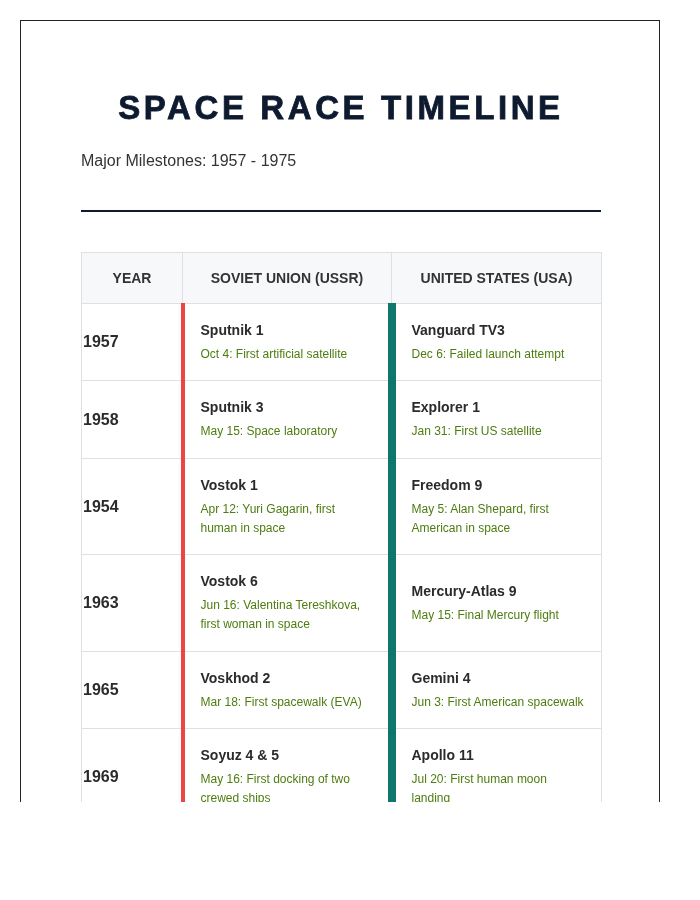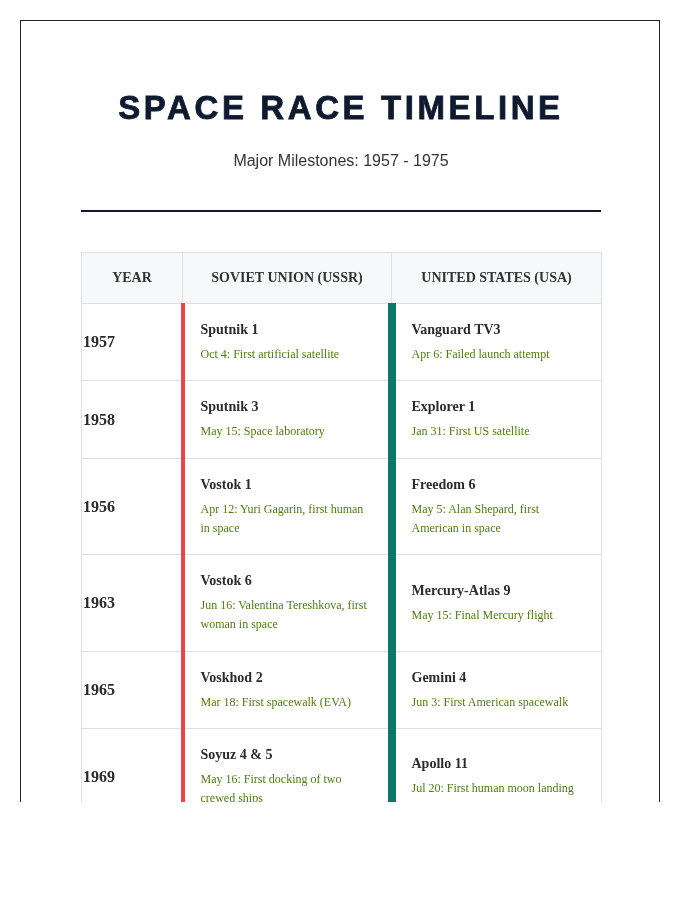--- a/index.html
+++ b/index.html
@@ -46,41 +46,39 @@
       letter-spacing: 3.6px;
       color: #0e1a2f;
       -webkit-text-stroke: 0.8px #0e1a2f;
       line-height: 38px;
     }
     .subtitle {
       position: absolute;
       top: 130px;
       left: 0;
       width: 520px;
-      text-align: center;
       font-size: 16px;
       color: #333333;
       line-height: 20px;
     }
     .divider {
       position: absolute;
       top: 189px;
       left: 0;
       width: 520px;
       height: 2px;
       background: #0e1a2f;
     }
     .timeline-table {
       position: absolute;
       left: 60px;
       top: 231px;
       width: 520px;
       border-collapse: collapse;
       table-layout: fixed;
-      font-family: Liberation Serif, serif;
     }
     .timeline-table th,
     .timeline-table td {
       border: 1px solid #e0e0e0;
       box-sizing: border-box;
       vertical-align: middle;
     }
     .timeline-table th {
       background: #f7f8fa;
       height: 51px;
@@ -152,42 +150,42 @@
     </thead>
     <tbody>
       <tr class="row-1957">
         <td class="year-cell">1957</td>
         <td class="event-cell ussr">
           <div class="event-name">Sputnik 1</div>
           <div class="event-desc">Oct 4: First artificial satellite</div>
         </td>
         <td class="event-cell usa">
           <div class="event-name">Vanguard TV3</div>
-          <div class="event-desc">Apr 6: Failed launch attempt</div>
+          <div class="event-desc">Dec 6: Failed launch attempt</div>
         </td>
       </tr>
       <tr class="row-1958">
         <td class="year-cell">1958</td>
         <td class="event-cell ussr">
           <div class="event-name">Sputnik 3</div>
           <div class="event-desc">May 15: Space laboratory</div>
         </td>
         <td class="event-cell usa">
           <div class="event-name">Explorer 1</div>
           <div class="event-desc">Jan 31: First US satellite</div>
         </td>
       </tr>
       <tr class="row-1961">
-        <td class="year-cell">1956</td>
+        <td class="year-cell">1954</td>
         <td class="event-cell ussr">
           <div class="event-name">Vostok 1</div>
           <div class="event-desc">Apr 12: Yuri Gagarin, first human in space</div>
         </td>
         <td class="event-cell usa">
-          <div class="event-name">Freedom 6</div>
+          <div class="event-name">Freedom 9</div>
           <div class="event-desc">May 5: Alan Shepard, first American in space</div>
         </td>
       </tr>
       <tr class="row-1963">
         <td class="year-cell">1963</td>
         <td class="event-cell ussr">
           <div class="event-name">Vostok 6</div>
           <div class="event-desc">Jun 16: Valentina Tereshkova, first woman in space</div>
         </td>
         <td class="event-cell usa">

